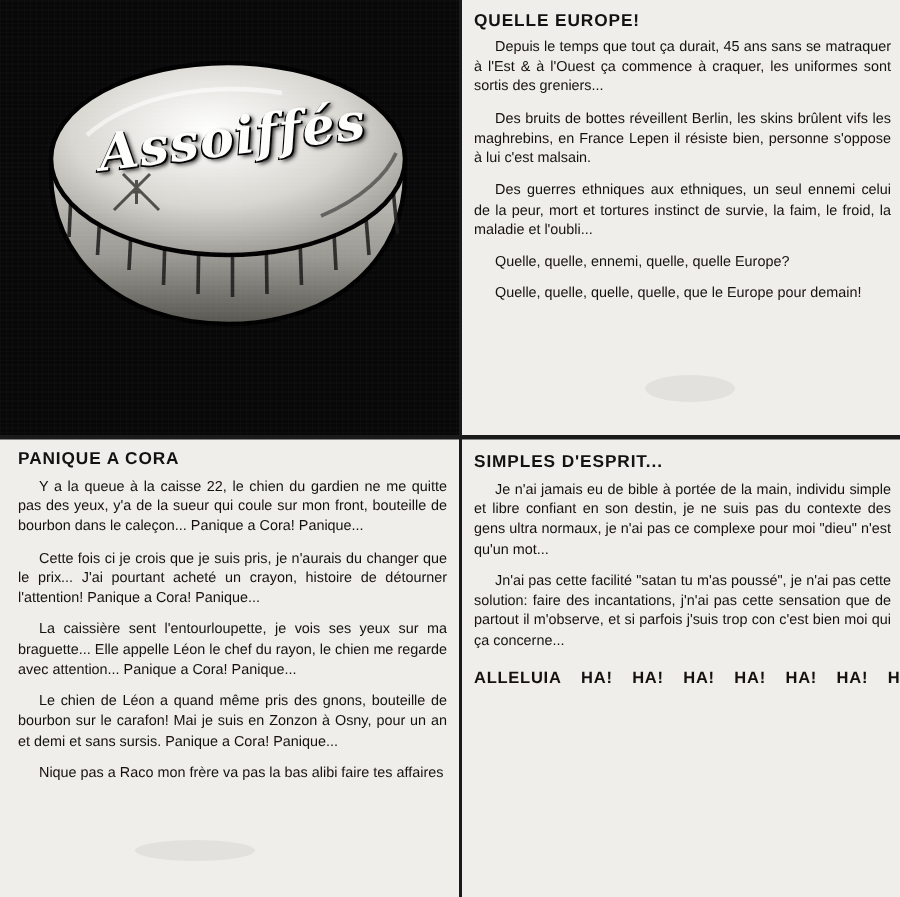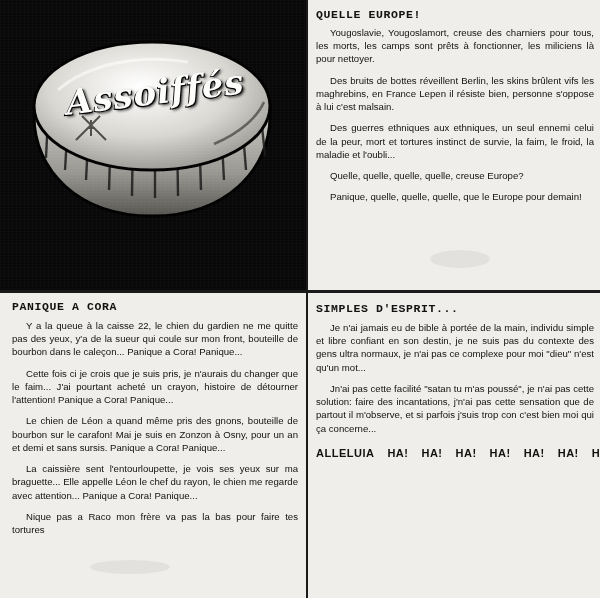--- a/index.html
+++ b/index.html
@@ -96,21 +96,21 @@
   }
 
   
   .col {
     position: absolute;
     box-sizing: border-box;
     color: #121212;
   }
   .col h2 {
     margin: 0 0 6px 0;
-    font-family: Liberation Mono, monospace;
+    font-family: Liberation Sans, sans-serif;
     font-weight: bold;
     font-size: 11.5px;
     letter-spacing: 0.6px;
     text-transform: uppercase;
   }
   .col p {
     margin: 0 0 8px 0;
     font-family: "Liberation Sans", sans-serif;
     font-size: 9.6px;
     line-height: 1.38;
@@ -218,34 +218,34 @@
 
   <div class="rule-v"></div>
   <div class="rule-h-right"></div>
   <div class="rule-h-left"></div>
 
   <div class="blotch" style="left:430px; top:250px; width:60px; height:18px;"></div>
   <div class="blotch" style="left:90px;  top:560px; width:80px; height:14px;"></div>
 
   <div class="col tr-col">
     <h2>QUELLE EUROPE!</h2>
-    <p>Yougoslavie, Yougoslamort, creuse des charniers pour tous, les morts, les camps sont prêts à fonctionner, les miliciens là pour nettoyer.</p>
+    <p>Depuis le temps que tout ça durait, 45 ans sans se matraquer à l'Est &amp; à l'Ouest ça commence à craquer, les uniformes sont sortis des greniers...</p>
     <p>Des bruits de bottes réveillent Berlin, les skins brûlent vifs les maghrebins, en France Lepen il résiste bien, personne s'oppose à lui c'est malsain.</p>
     <p>Des guerres ethniques aux ethniques, un seul ennemi celui de la peur, mort et tortures instinct de survie, la faim, le froid, la maladie et l'oubli...</p>
-    <p>Quelle, quelle, quelle, quelle, creuse Europe?</p>
-    <p>Panique, quelle, quelle, quelle, que le Europe pour demain!</p>
+    <p>Quelle, quelle, ennemi, quelle, quelle Europe?</p>
+    <p>Quelle, quelle, quelle, quelle, que le Europe pour demain!</p>
   </div>
 
   <div class="col bl-col">
     <h2>PANIQUE A CORA</h2>
     <p>Y a la queue à la caisse 22, le chien du gardien ne me quitte pas des yeux, y'a de la sueur qui coule sur mon front, bouteille de bourbon dans le caleçon... Panique a Cora! Panique...</p>
-    <p>Cette fois ci je crois que je suis pris, je n'aurais du changer que le faim... J'ai pourtant acheté un crayon, histoire de détourner l'attention! Panique a Cora! Panique...</p>
+    <p>Cette fois ci je crois que je suis pris, je n'aurais du changer que le prix... J'ai pourtant acheté un crayon, histoire de détourner l'attention! Panique a Cora! Panique...</p>
+    <p>La caissière sent l'entourloupette, je vois ses yeux sur ma braguette... Elle appelle Léon le chef du rayon, le chien me regarde avec attention... Panique a Cora! Panique...</p>
     <p>Le chien de Léon a quand même pris des gnons, bouteille de bourbon sur le carafon! Mai je suis en Zonzon à Osny, pour un an et demi et sans sursis. Panique a Cora! Panique...</p>
-    <p>La caissière sent l'entourloupette, je vois ses yeux sur ma braguette... Elle appelle Léon le chef du rayon, le chien me regarde avec attention... Panique a Cora! Panique...</p>
-    <p>Nique pas a Raco mon frère va pas la bas pour faire tes tortures</p>
+    <p>Nique pas a Raco mon frère va pas la bas alibi faire tes affaires</p>
   </div>
 
   <div class="col br-col">
     <h2>SIMPLES D'ESPRIT...</h2>
     <p>Je n'ai jamais eu de bible à portée de la main, individu simple et libre confiant en son destin, je ne suis pas du contexte des gens ultra normaux, je n'ai pas ce complexe pour moi "dieu" n'est qu'un mot...</p>
     <p>Jn'ai pas cette facilité "satan tu m'as poussé", je n'ai pas cette solution: faire des incantations, j'n'ai pas cette sensation que de partout il m'observe, et si parfois j'suis trop con c'est bien moi qui ça concerne...</p>
     <div class="alleluia">
       <span>ALLELUIA</span><span class="ha">HA!</span><span class="ha">HA!</span><span class="ha">HA!</span><span class="ha">HA!</span><span class="ha">HA!</span><span class="ha">HA!</span><span class="ha">HA!</span>
     </div>
   </div>

